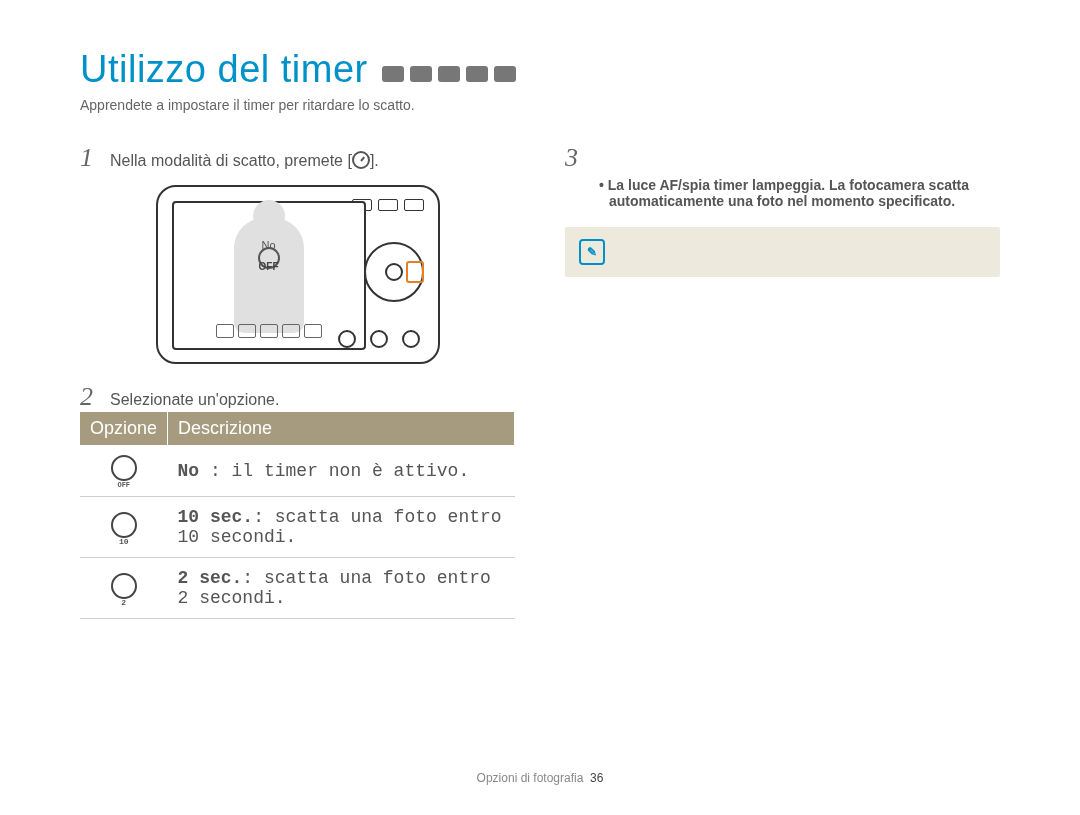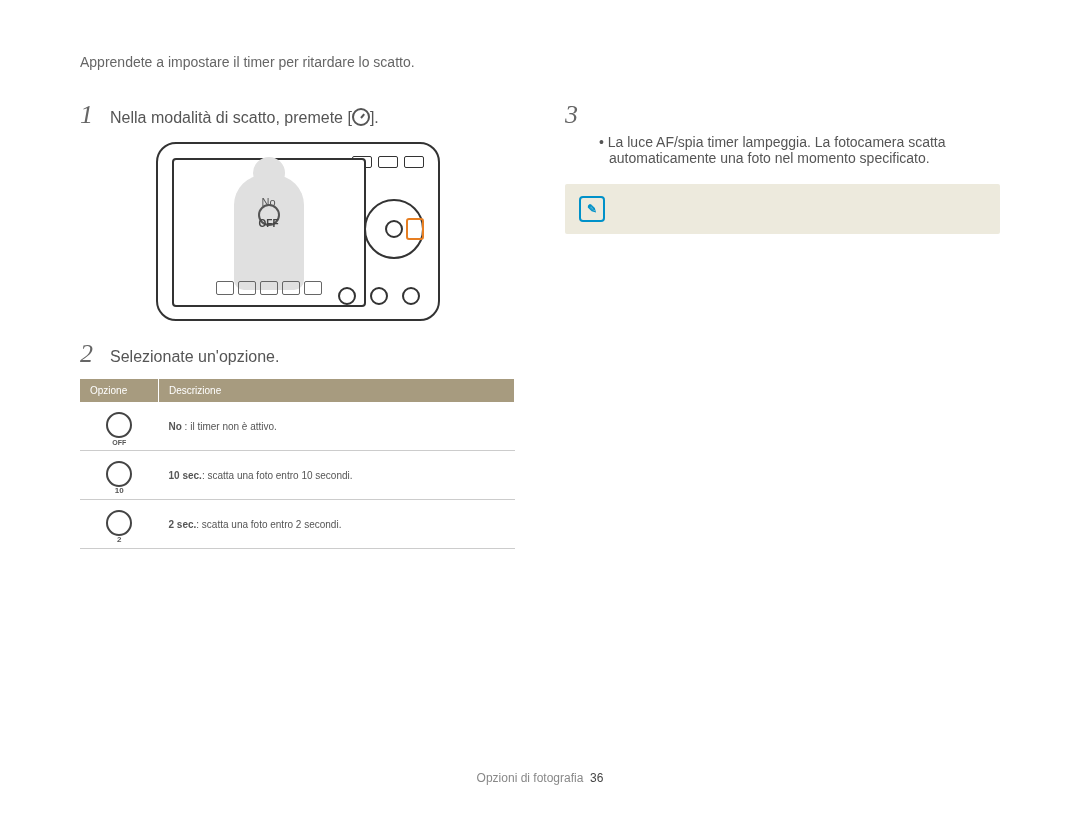--- a/index.html
+++ b/index.html
@@ -134,37 +134,38 @@
   }
   .small-btns span{width:14px;height:14px;border:2px solid #333;border-radius:50%;display:inline-block;}
   .top-small{
     position:absolute; right:14px; top:12px; display:flex; gap:6px;
   }
   .top-small span{width:18px;height:10px;border:1px solid #333;border-radius:2px;display:inline-block;}
 
   table.options {
     width: 100%;
     border-collapse: collapse;
-    font-size: 10px;
-    margin-top: 10px;
+    font-size: 18px;
+    margin-top: 0;
   }
   table.options th {
     background: #a79b7f;
     color: #fff;
     text-align: left;
     font-weight: normal;
     padding: 6px 10px;
     border-right: 1px solid #fff;
   }
   table.options th:first-child { width: 58px; }
   table.options td {
     padding: 10px 10px;
     border-bottom: 1px solid #ccc;
     vertical-align: middle;
     color:#555;
+    font-family:Liberation Mono, monospace;
   }
   table.options td:first-child { text-align: center; }
   .opt-icon {
     display:inline-block; width:22px; height:22px; border:2px solid #444; border-radius:50%;
     position:relative;
   }
   .opt-icon.off::after{content:"OFF"; position:absolute; left:50%; transform:translateX(-50%); bottom:-10px; font-size:7px; font-weight:bold;}
   .opt-icon.t10::after{content:"10"; position:absolute; left:50%; transform:translateX(-50%); bottom:-10px; font-size:8px; font-weight:bold;}
   .opt-icon.t2::after{content:"2"; position:absolute; left:50%; transform:translateX(-50%); bottom:-10px; font-size:8px; font-weight:bold;}
   .opt-icon.double{border-style:dashed;}
@@ -175,21 +176,21 @@
     font-size: 11.5px;
     color: #888;
     margin-top: 10px;
   }
 
   .sub-bullet{
     font-size: 14px;
     color:#555;
     margin-left: 34px;
     margin-top: 4px;
-    text-indent:-10px; padding-left:10px;
+    text-indent:-10px; padding-left:10px;font-weight:bold;
   }
 
   .info-box {
     display:flex;
     background:#edeadd;
     border-radius:2px;
     padding:12px 14px;
     margin-top:18px;
     gap:12px;
     font-size:12px;
@@ -216,20 +217,30 @@
     text-align: center;
     font-size: 12px;
     color: #888;
   }
   .pgnum{ color:#444; }
 </style>
 </head>
 <body>
 
 <div class="page">
+  <div class="title-row">
+    <div class="title">Utilizzo del timer</div>
+    <div class="title-icons">
+      <span class="mode-icon"></span>
+      <span class="mode-icon"></span>
+      <span class="mode-icon"></span>
+      <span class="mode-icon"></span>
+      <span class="mode-icon"></span>
+    </div>
+  </div>
   <div class="subtitle">Apprendete a impostare il timer per ritardare lo scatto.</div>
 
   <div class="columns">
 
     <div class="col">
       <div class="step-row">
         <div class="step-num">1</div>
         <div class="step-text">
           <span>Nella modalità di scatto, premete [</span><span class="timer-glyph"></span><span>].</span>
         </div>

